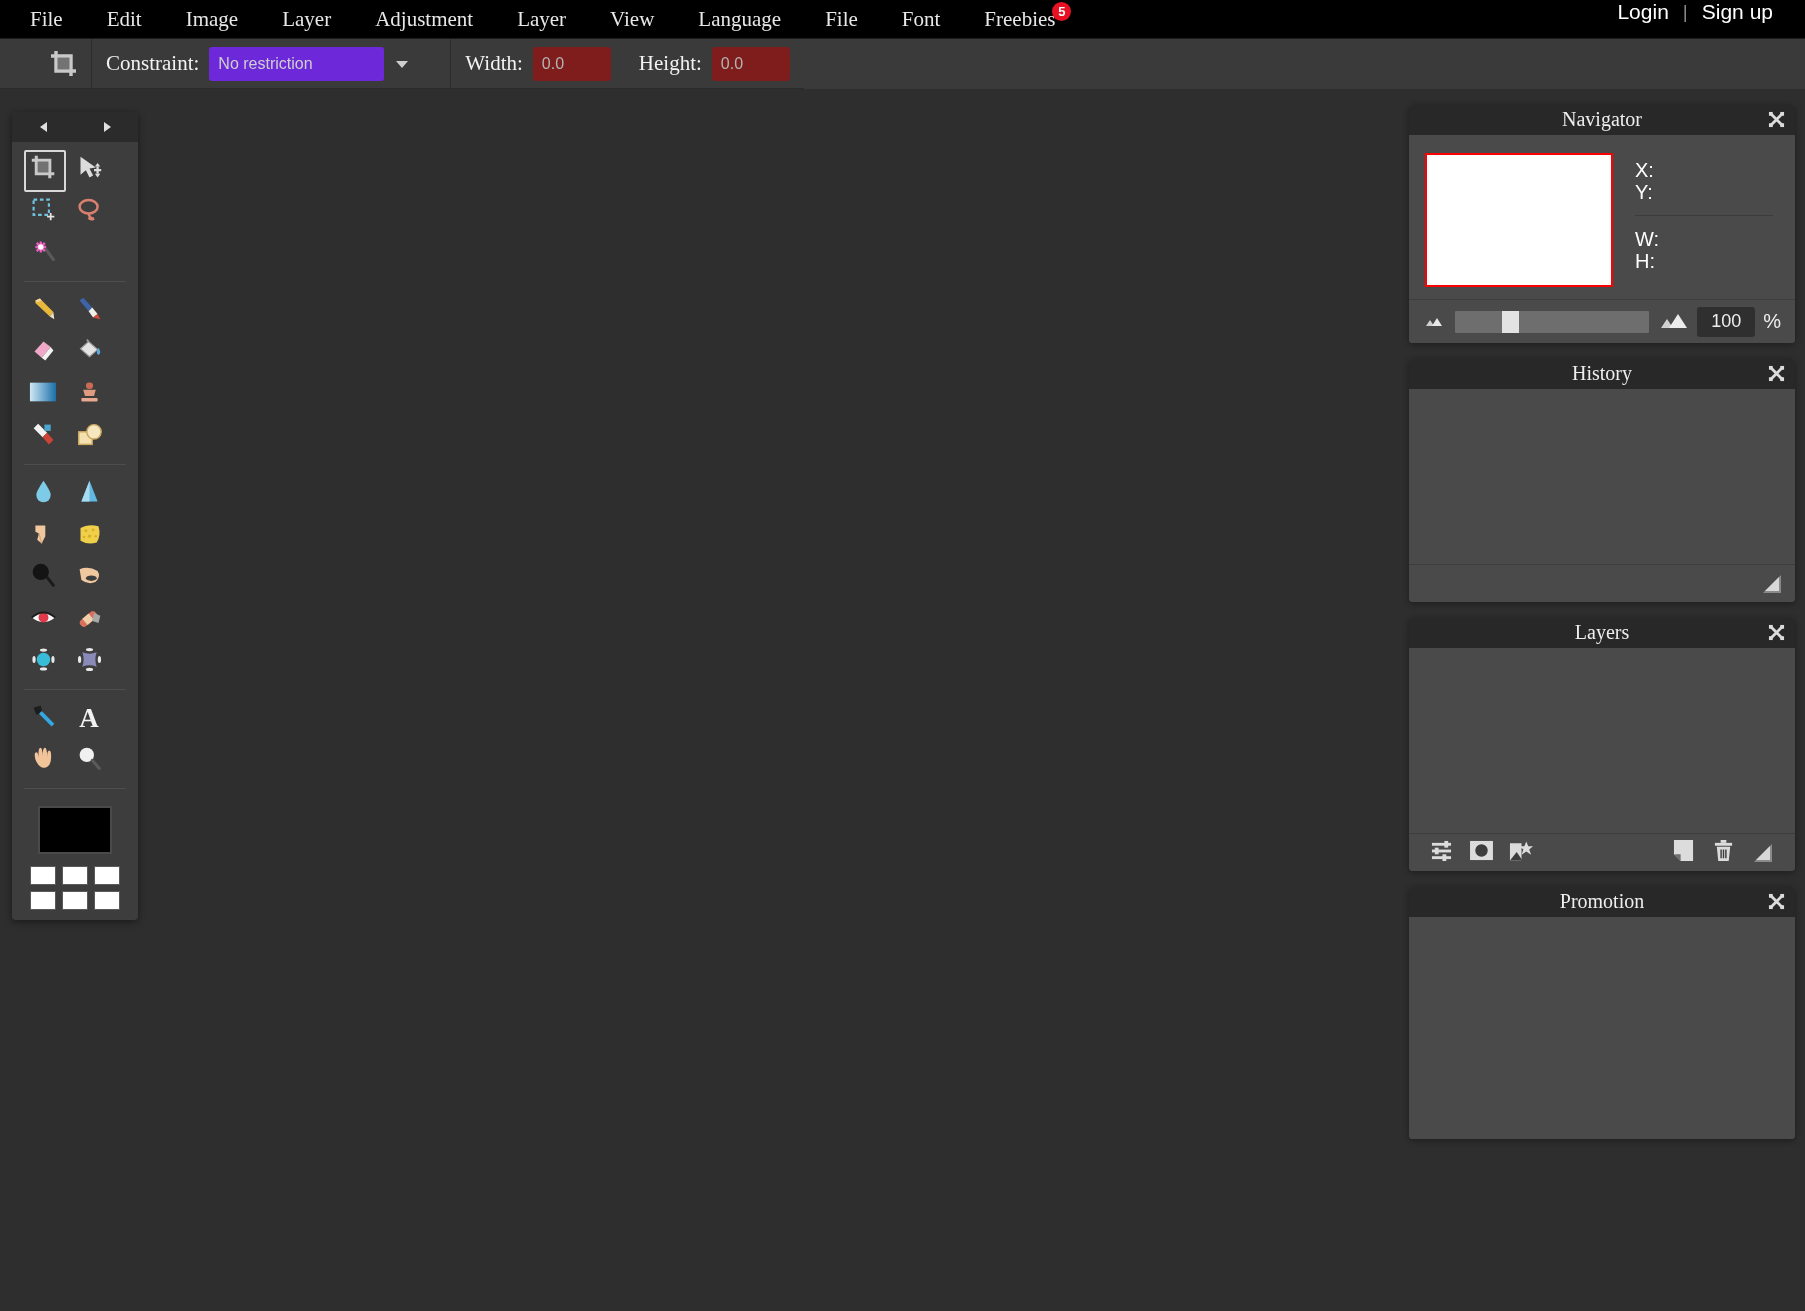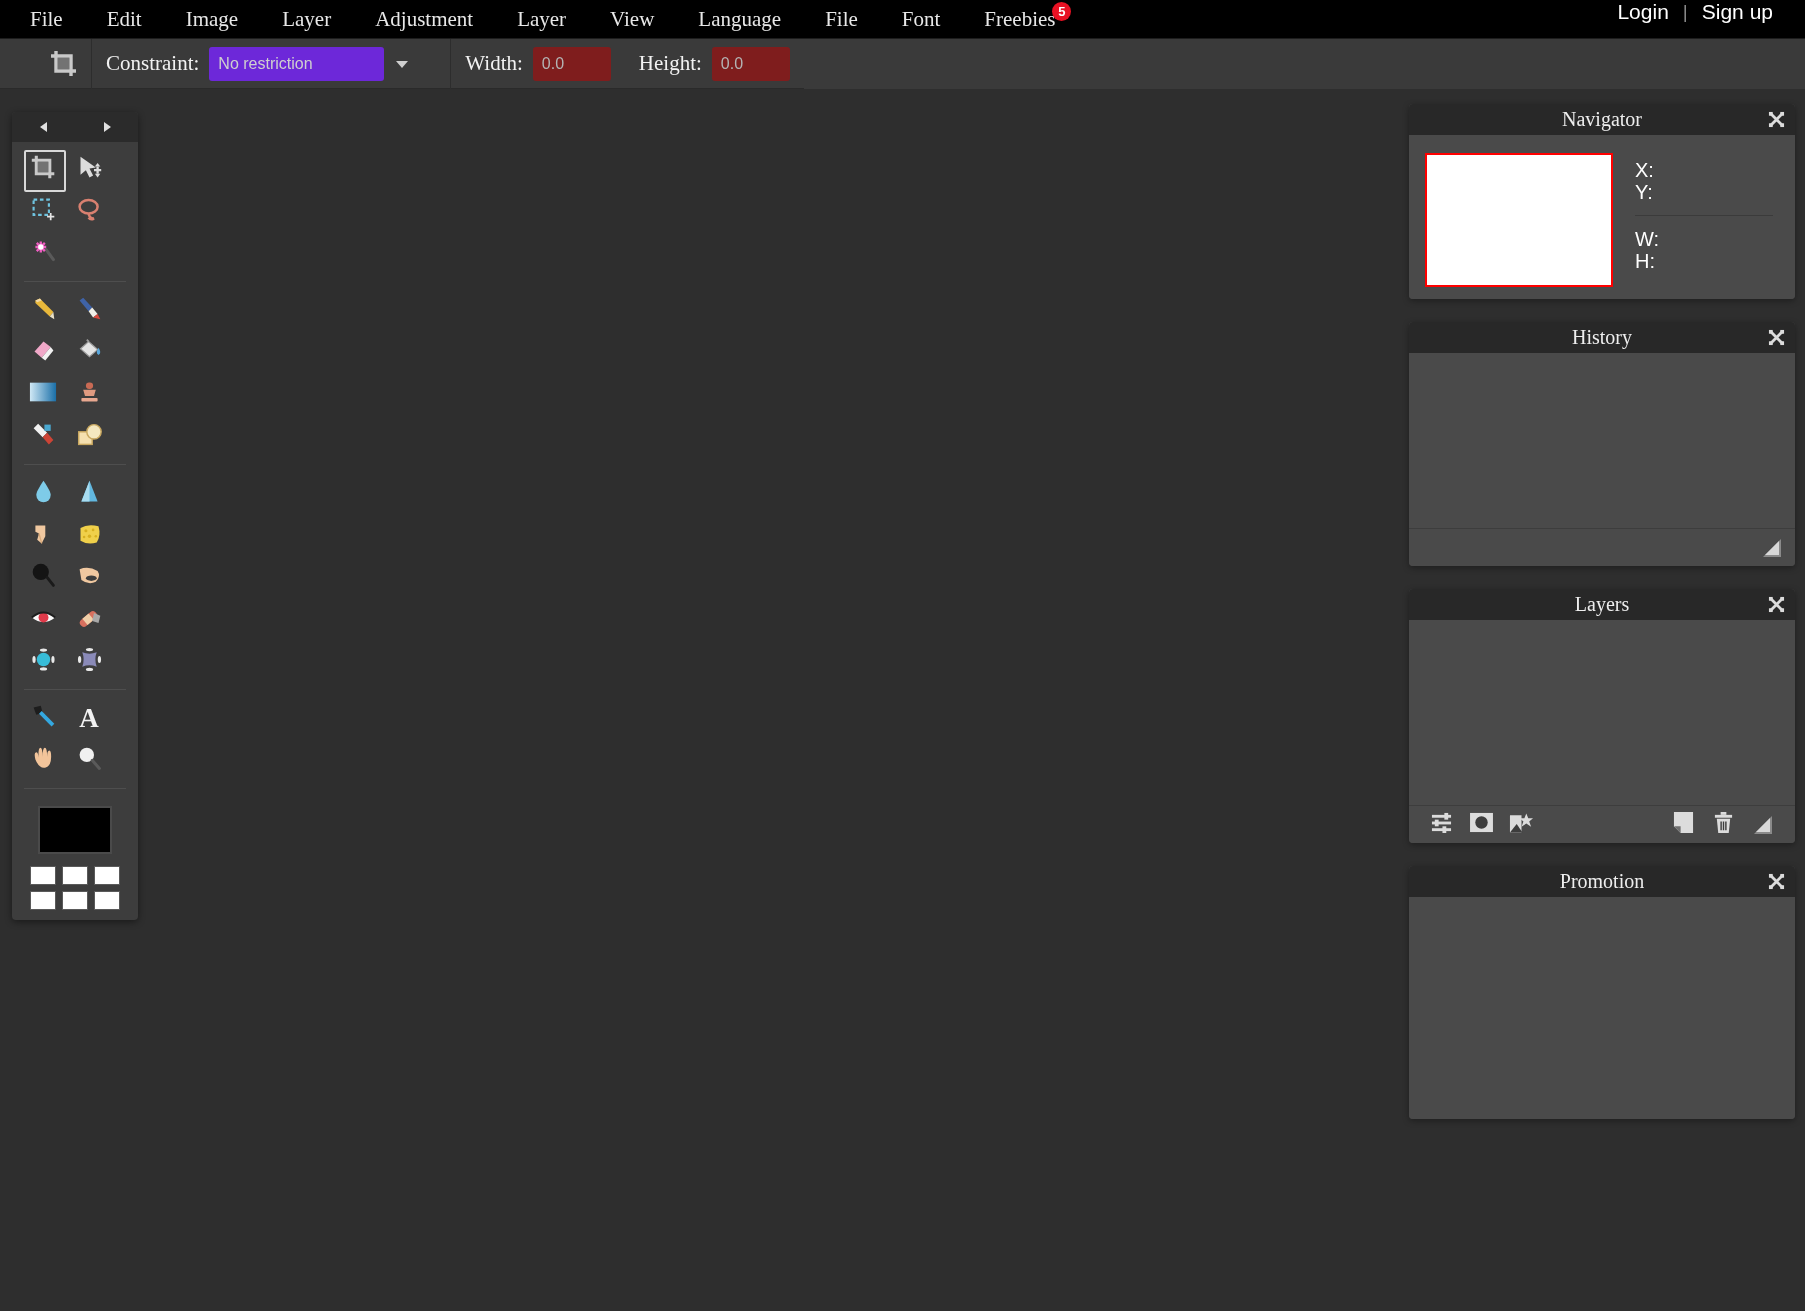--- a/index.html
+++ b/index.html
@@ -111,21 +111,21 @@
   }
   .pal-sw { width: 26px; height: 19px; background: #fff; border: 1px solid #5a5a5a; }
 
   
   #right-col {
     position: absolute; right: 10px; top: 104px;
     width: 386px;
   }
   .panel {
     background: #4a4a4a; border-radius: 4px;
-    margin-bottom: 23px; box-shadow: 0 2px 6px rgba(0,0,0,.35);
+    margin-bottom: 15px; box-shadow: 0 2px 6px rgba(0,0,0,.35);
     overflow: hidden;
   }
   .panel-head {
     height: 31px; background: #282828;
     display: flex; align-items: center; justify-content: center;
     position: relative;
   }
   .panel-title { color: #eee; font-size: 20px; }
   .panel-close {
     position: absolute; right: 10px; top: 0; height: 31px;
@@ -563,20 +563,39 @@
           <div id="nav-hr"></div>
           <div class="nav-row">
             <span>W:</span>
             <span></span>
           </div>
           <div class="nav-row">
             <span>H:</span>
             <span></span>
           </div>
         </div>
+      </div>
+      <div id="nav-zoombar">
+        <span>
+          <svg width="22" height="14" viewBox="0 0 22 14">
+              <polygon points="3,13 7,7 11,13" fill="#d0d0d0"></polygon>
+              <polygon points="9,13 14,5 19,13" fill="#e8e8e8"></polygon>
+            </svg>
+        </span>
+        <div id="zoom-track">
+          <div id="zoom-thumb"></div>
+        </div>
+        <span>
+          <svg width="30" height="18" viewBox="0 0 30 18">
+              <polygon points="2,17 8,8 14,17" fill="#d0d0d0"></polygon>
+              <polygon points="10,17 19,3 28,17" fill="#ececec"></polygon>
+            </svg>
+        </span>
+        <div id="zoom-value">100</div>
+        <span id="zoom-pct">%</span>
       </div>
     </div>
   </div>
 
   <div class="panel">
     <div class="panel-head">
       <span class="panel-title">History</span>
       <span class="panel-close">
         <svg width="17" height="17" viewBox="0 0 18 18">
           <path d="M3 3 L15 15 M15 3 L3 15" stroke="#dcdcdc" stroke-width="3"></path>

